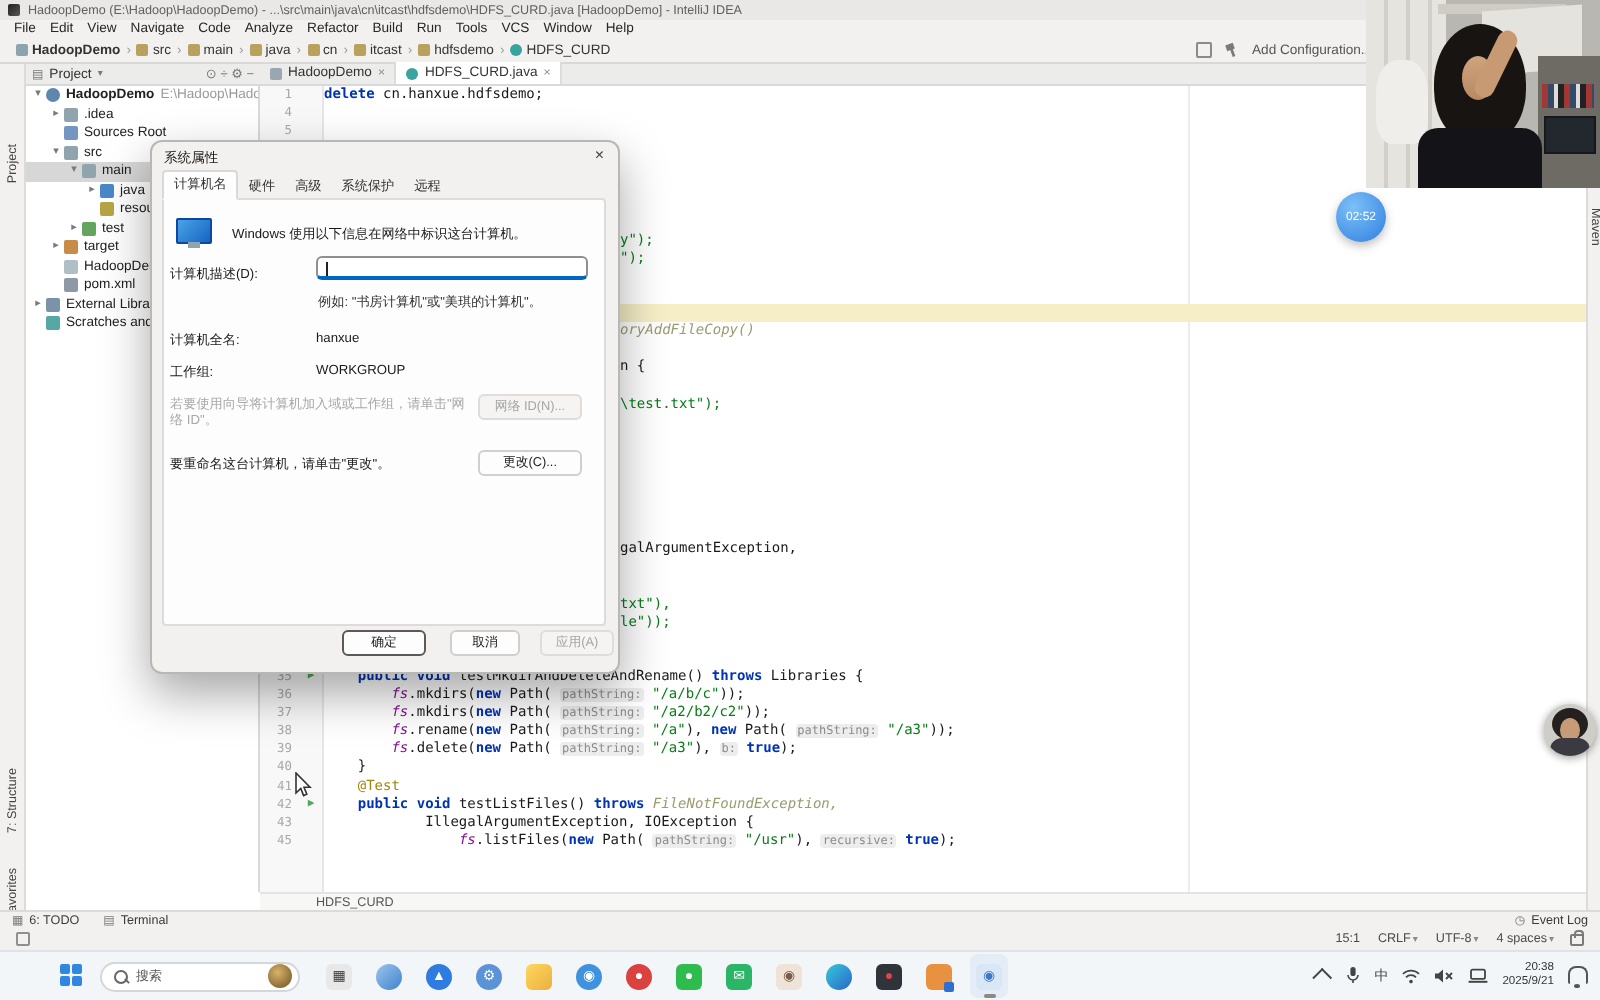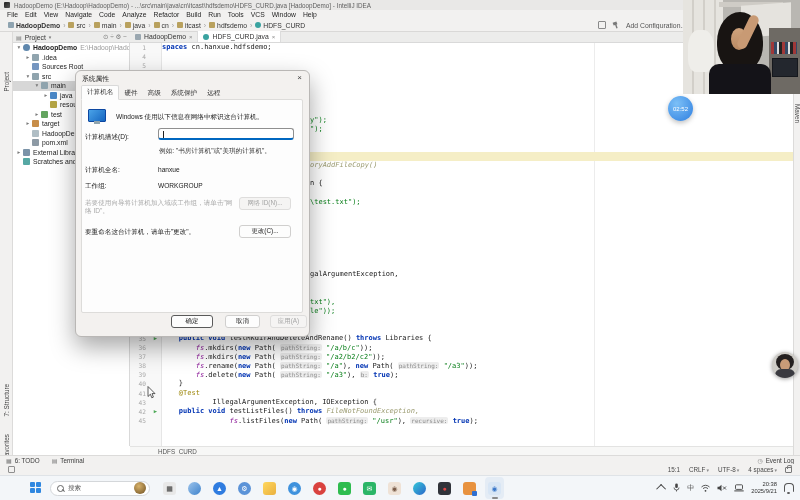--- a/index.html
+++ b/index.html
@@ -340,21 +340,21 @@
       <div class="etab act">
         <span class="eico eico2"></span>
         <span>HDFS_CURD.java</span>
         <span class="etx">×</span>
       </div>
     </div>
   <div class="abs editor"></div>
   <div class="abs gutterbg"></div>
   <div class="abs marginguide"></div>
   <div class="abs" id="code">
-      <div class="crow"><span class="ln">1</span><span class="gi"></span><span class="ctext"><span class="tk">spaces </span><span class="tp">cn.hanxue.hdfsdemo;</span></span></div>
+      <div class="crow"><span class="ln">1</span><span class="gi"></span><span class="ctext"><span class="tk">delete </span><span class="tp">cn.hanxue.hdfsdemo;</span></span></div>
       <div class="crow"><span class="ln">4</span><span class="gi"></span><span class="ctext"></span></div>
       <div class="crow"><span class="ln">5</span><span class="gi"></span><span class="ctext"></span></div>
       <div class="crow"><span class="ln">6</span><span class="gi"></span><span class="ctext"></span></div>
       <div class="crow"><span class="ln">7</span><span class="gi"></span><span class="ctext"></span></div>
       <div class="crow"><span class="ln">8</span><span class="gi"></span><span class="ctext"></span></div>
       <div class="crow"><span class="ln">9</span><span class="gi"></span><span class="ctext"></span></div>
       <div class="crow"><span class="ln">10</span><span class="gi"></span><span class="ctext"></span></div>
       <div class="crow"><span class="ln">11</span><span class="gi"></span><span class="ctext"><span class="tx"></span><span class="ts">y");</span></span></div>
       <div class="crow"><span class="ln">12</span><span class="gi"></span><span class="ctext"><span class="tx"></span><span class="ts">");</span></span></div>
       <div class="crow"><span class="ln">13</span><span class="gi"></span><span class="ctext"></span></div>
@@ -379,22 +379,22 @@
       <div class="crow"><span class="ln">32</span><span class="gi"></span><span class="ctext"><span class="tx"></span><span class="ts">le"));</span></span></div>
       <div class="crow"><span class="ln">33</span><span class="gi"></span><span class="ctext"><span class="tp">    }</span></span></div>
       <div class="crow"><span class="ln">34</span><span class="gi"></span><span class="ctext"><span class="ta">    @Test</span></span></div>
       <div class="crow"><span class="ln">35</span><span class="gi run">▶</span><span class="ctext"><span class="tp">    </span><span class="tk">public void </span><span class="tp">testMkdirAndDeleteAndRename() </span><span class="tk">throws </span><span class="tp">Libraries {</span></span></div>
       <div class="crow"><span class="ln">36</span><span class="gi"></span><span class="ctext"><span class="tp">        </span><span class="tf">fs</span><span class="tp">.mkdirs(</span><span class="tk">new </span><span class="tp">Path( </span><span class="th">pathString:</span><span class="ts"> "/a/b/c"</span><span class="tp">));</span></span></div>
       <div class="crow"><span class="ln">37</span><span class="gi"></span><span class="ctext"><span class="tp">        </span><span class="tf">fs</span><span class="tp">.mkdirs(</span><span class="tk">new </span><span class="tp">Path( </span><span class="th">pathString:</span><span class="ts"> "/a2/b2/c2"</span><span class="tp">));</span></span></div>
       <div class="crow"><span class="ln">38</span><span class="gi"></span><span class="ctext"><span class="tp">        </span><span class="tf">fs</span><span class="tp">.rename(</span><span class="tk">new </span><span class="tp">Path( </span><span class="th">pathString:</span><span class="ts"> "/a"</span><span class="tp">), </span><span class="tk">new </span><span class="tp">Path( </span><span class="th">pathString:</span><span class="ts"> "/a3"</span><span class="tp">));</span></span></div>
       <div class="crow"><span class="ln">39</span><span class="gi"></span><span class="ctext"><span class="tp">        </span><span class="tf">fs</span><span class="tp">.delete(</span><span class="tk">new </span><span class="tp">Path( </span><span class="th">pathString:</span><span class="ts"> "/a3"</span><span class="tp">), </span><span class="th">b:</span><span class="tp"> </span><span class="tk">true</span><span class="tp">);</span></span></div>
       <div class="crow"><span class="ln">40</span><span class="gi"></span><span class="ctext"><span class="tp">    }</span></span></div>
       <div class="crow"><span class="ln">41</span><span class="gi"></span><span class="ctext"><span class="ta">    @Test</span></span></div>
+      <div class="crow"><span class="ln">42</span><span class="gi run">▶</span><span class="ctext"><span class="tp">    </span><span class="tk">public void </span><span class="tp">testListFiles() </span><span class="tk">throws </span><span class="tc">FileNotFoundException,</span></span></div>
       <div class="crow"><span class="ln">43</span><span class="gi"></span><span class="ctext"><span class="tp">            IllegalArgumentException, IOException {</span></span></div>
-      <div class="crow"><span class="ln">42</span><span class="gi run">▶</span><span class="ctext"><span class="tp">    </span><span class="tk">public void </span><span class="tp">testListFiles() </span><span class="tk">throws </span><span class="tc">FileNotFoundException,</span></span></div>
       <div class="crow"><span class="ln">45</span><span class="gi"></span><span class="ctext"><span class="tp">                </span><span class="tf">fs</span><span class="tp">.listFiles(</span><span class="tk">new </span><span class="tp">Path( </span><span class="th">pathString:</span><span class="ts"> "/usr"</span><span class="tp">), </span><span class="th">recursive:</span><span class="tp"> </span><span class="tk">true</span><span class="tp">);</span></span></div>
     </div>
   <div class="abs ebread">
     <span>HDFS_CURD</span>
   </div>
 
   <div class="abs toolrow">
     <span class="tw">
         <span class="twico">▦</span>
         <span>6: TODO</span>

